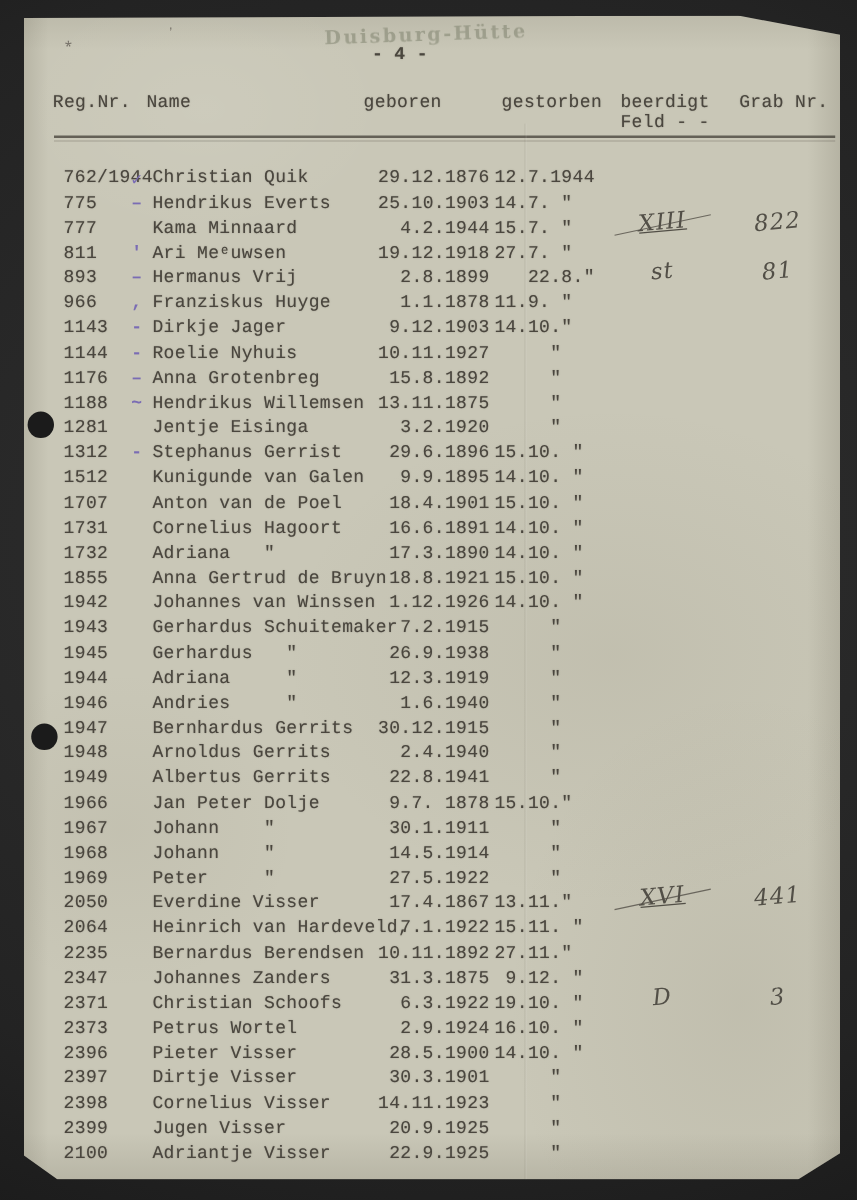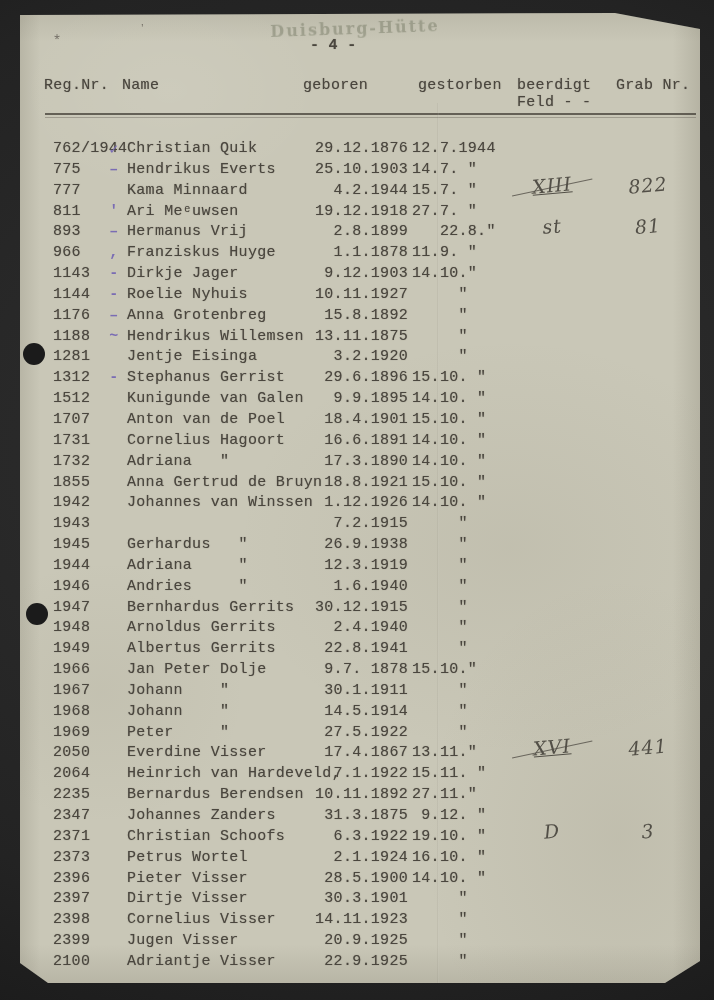--- a/index.html
+++ b/index.html
@@ -266,20 +266,21 @@
           <span class="cell c-mark"></span>
           <span class="cell c-name">Johannes van Winssen</span>
           <span class="cell c-born">1.12.1926</span>
           <span class="cell c-died">14.10. "</span>
           <span class="cell c-feld hand"></span>
           <span class="cell c-grab hand"></span>
         </div>
         <div class="trow">
           <span class="cell c-regnr">1943</span>
           <span class="cell c-mark"></span>
+          <span class="cell c-name">Gerhardus Schuitemaker</span>
           <span class="cell c-born">7.2.1915</span>
           <span class="cell c-died">     "</span>
           <span class="cell c-feld hand"></span>
           <span class="cell c-grab hand"></span>
         </div>
         <div class="trow">
           <span class="cell c-regnr">1945</span>
           <span class="cell c-mark"></span>
           <span class="cell c-name">Gerhardus   "</span>
           <span class="cell c-born">26.9.1938</span>
@@ -410,21 +411,21 @@
           <span class="cell c-name">Christian Schoofs</span>
           <span class="cell c-born">6.3.1922</span>
           <span class="cell c-died">19.10. "</span>
           <span class="cell c-feld hand">D</span>
           <span class="cell c-grab hand">3</span>
         </div>
         <div class="trow">
           <span class="cell c-regnr">2373</span>
           <span class="cell c-mark"></span>
           <span class="cell c-name">Petrus Wortel</span>
-          <span class="cell c-born">2.1.1924</span>
+          <span class="cell c-born">2.9.1924</span>
           <span class="cell c-died">16.10. "</span>
           <span class="cell c-feld hand"></span>
           <span class="cell c-grab hand"></span>
         </div>
         <div class="trow">
           <span class="cell c-regnr">2396</span>
           <span class="cell c-mark"></span>
           <span class="cell c-name">Pieter Visser</span>
           <span class="cell c-born">28.5.1900</span>
           <span class="cell c-died">14.10. "</span>

